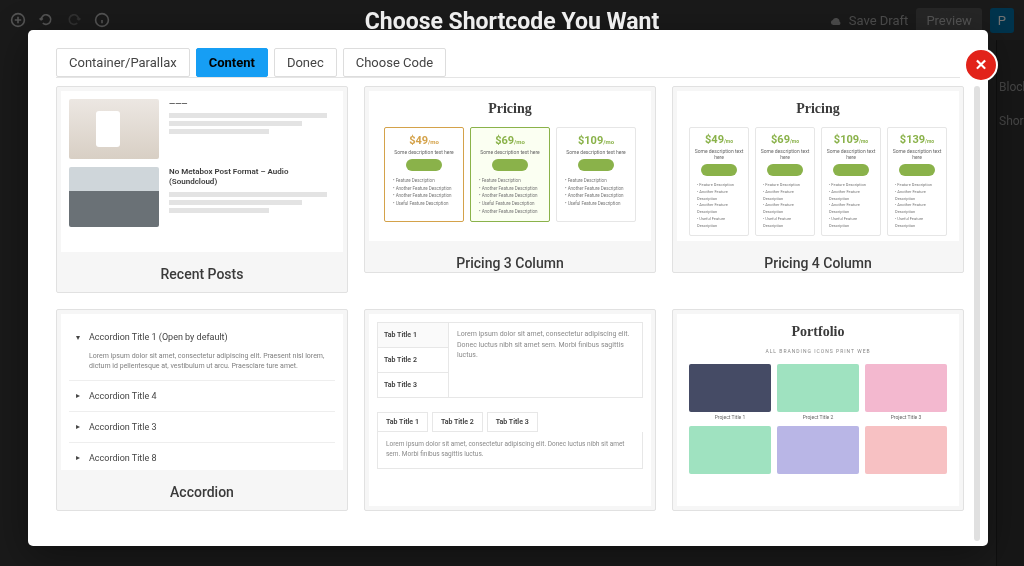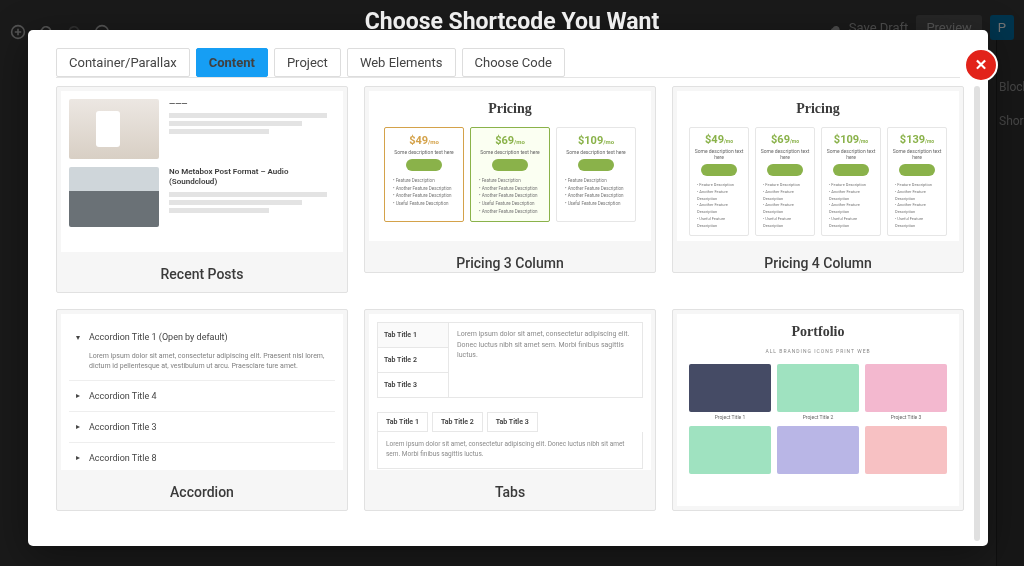--- a/index.html
+++ b/index.html
@@ -16,21 +16,21 @@
   .bg-page {
     position: absolute;
     inset: 0;
     background: #3b3b3b;
   }
   .bg-topbar {
     position: absolute;
     top: 0; left: 0; right: 0;
     height: 40px;
     display: flex;
-    align-items: flex-end;
+    align-items: center;
     justify-content: space-between;
     padding: 0 10px;
     box-sizing: border-box;
   }
   .bg-topbar .left-icons {
     display: flex; gap: 12px; align-items: center;
     color: #bbb;
   }
   .bg-topbar .left-icons span { width: 16px; height: 16px; display:inline-flex; align-items:center; justify-content:center; }
   .bg-title {
@@ -117,21 +117,21 @@
     color: #444;
     font-size: 13px;
     padding: 6px 12px;
     margin-right: 6px;
     cursor: pointer;
     border-radius: 2px;
   }
   .tab-btn.active {
     background: #169ef4;
     border-color: #169ef4;
-    color: #404040;
+    color: #000000;
     font-weight: 700;
   }
   .scroll-area {
     position: absolute;
     top: 56px; left: 28px; right: 20px; bottom: 18px;
     overflow: hidden;
   }
   .scrollbar {
     position: absolute;
     top: 56px; right: 8px;
@@ -317,22 +317,21 @@
 <div class="dim"></div>
 
 <div class="modal">
   <div class="close-btn">
     <span>✕</span>
   </div>
 
   <div class="tabs-row">
     <div class="tab-btn">Container/Parallax</div>
     <div class="tab-btn active">Content</div>
-    <div class="tab-btn">Project</div>
-    <div class="tab-btn">Web Elements</div>
+    <div class="tab-btn">Donec</div>
     <div class="tab-btn">Choose Code</div>
   </div>
 
   <div class="scrollbar"></div>
 
   <div class="scroll-area">
     <div class="grid">
 
       <div class="card" style="height:205px">
         <div class="card-body">
@@ -477,21 +476,20 @@
             </div>
             <div class="tb-right">Lorem ipsum dolor sit amet, consectetur adipiscing elit. Donec luctus nibh sit amet sem. Morbi finibus sagittis luctus.</div>
           </div>
           <div class="tb-h">
             <div>Tab Title 1</div>
             <div>Tab Title 2</div>
             <div>Tab Title 3</div>
           </div>
           <div class="tb-body2">Lorem ipsum dolor sit amet, consectetur adipiscing elit. Donec luctus nibh sit amet sem. Morbi finibus sagittis luctus.</div>
         </div>
-        <div class="card-label">Tabs</div>
       </div>
 
       <div class="card" style="height:200px">
         <div class="card-body">
           <div class="pf-title">Portfolio</div>
           <div class="pf-filter">ALL   BRANDING   ICONS   PRINT   WEB</div>
           <div class="pf-grid">
             <div>
                 <div class="pf-tile pf-navy"></div>
                 <div class="pf-cap">Project Title 1</div>

